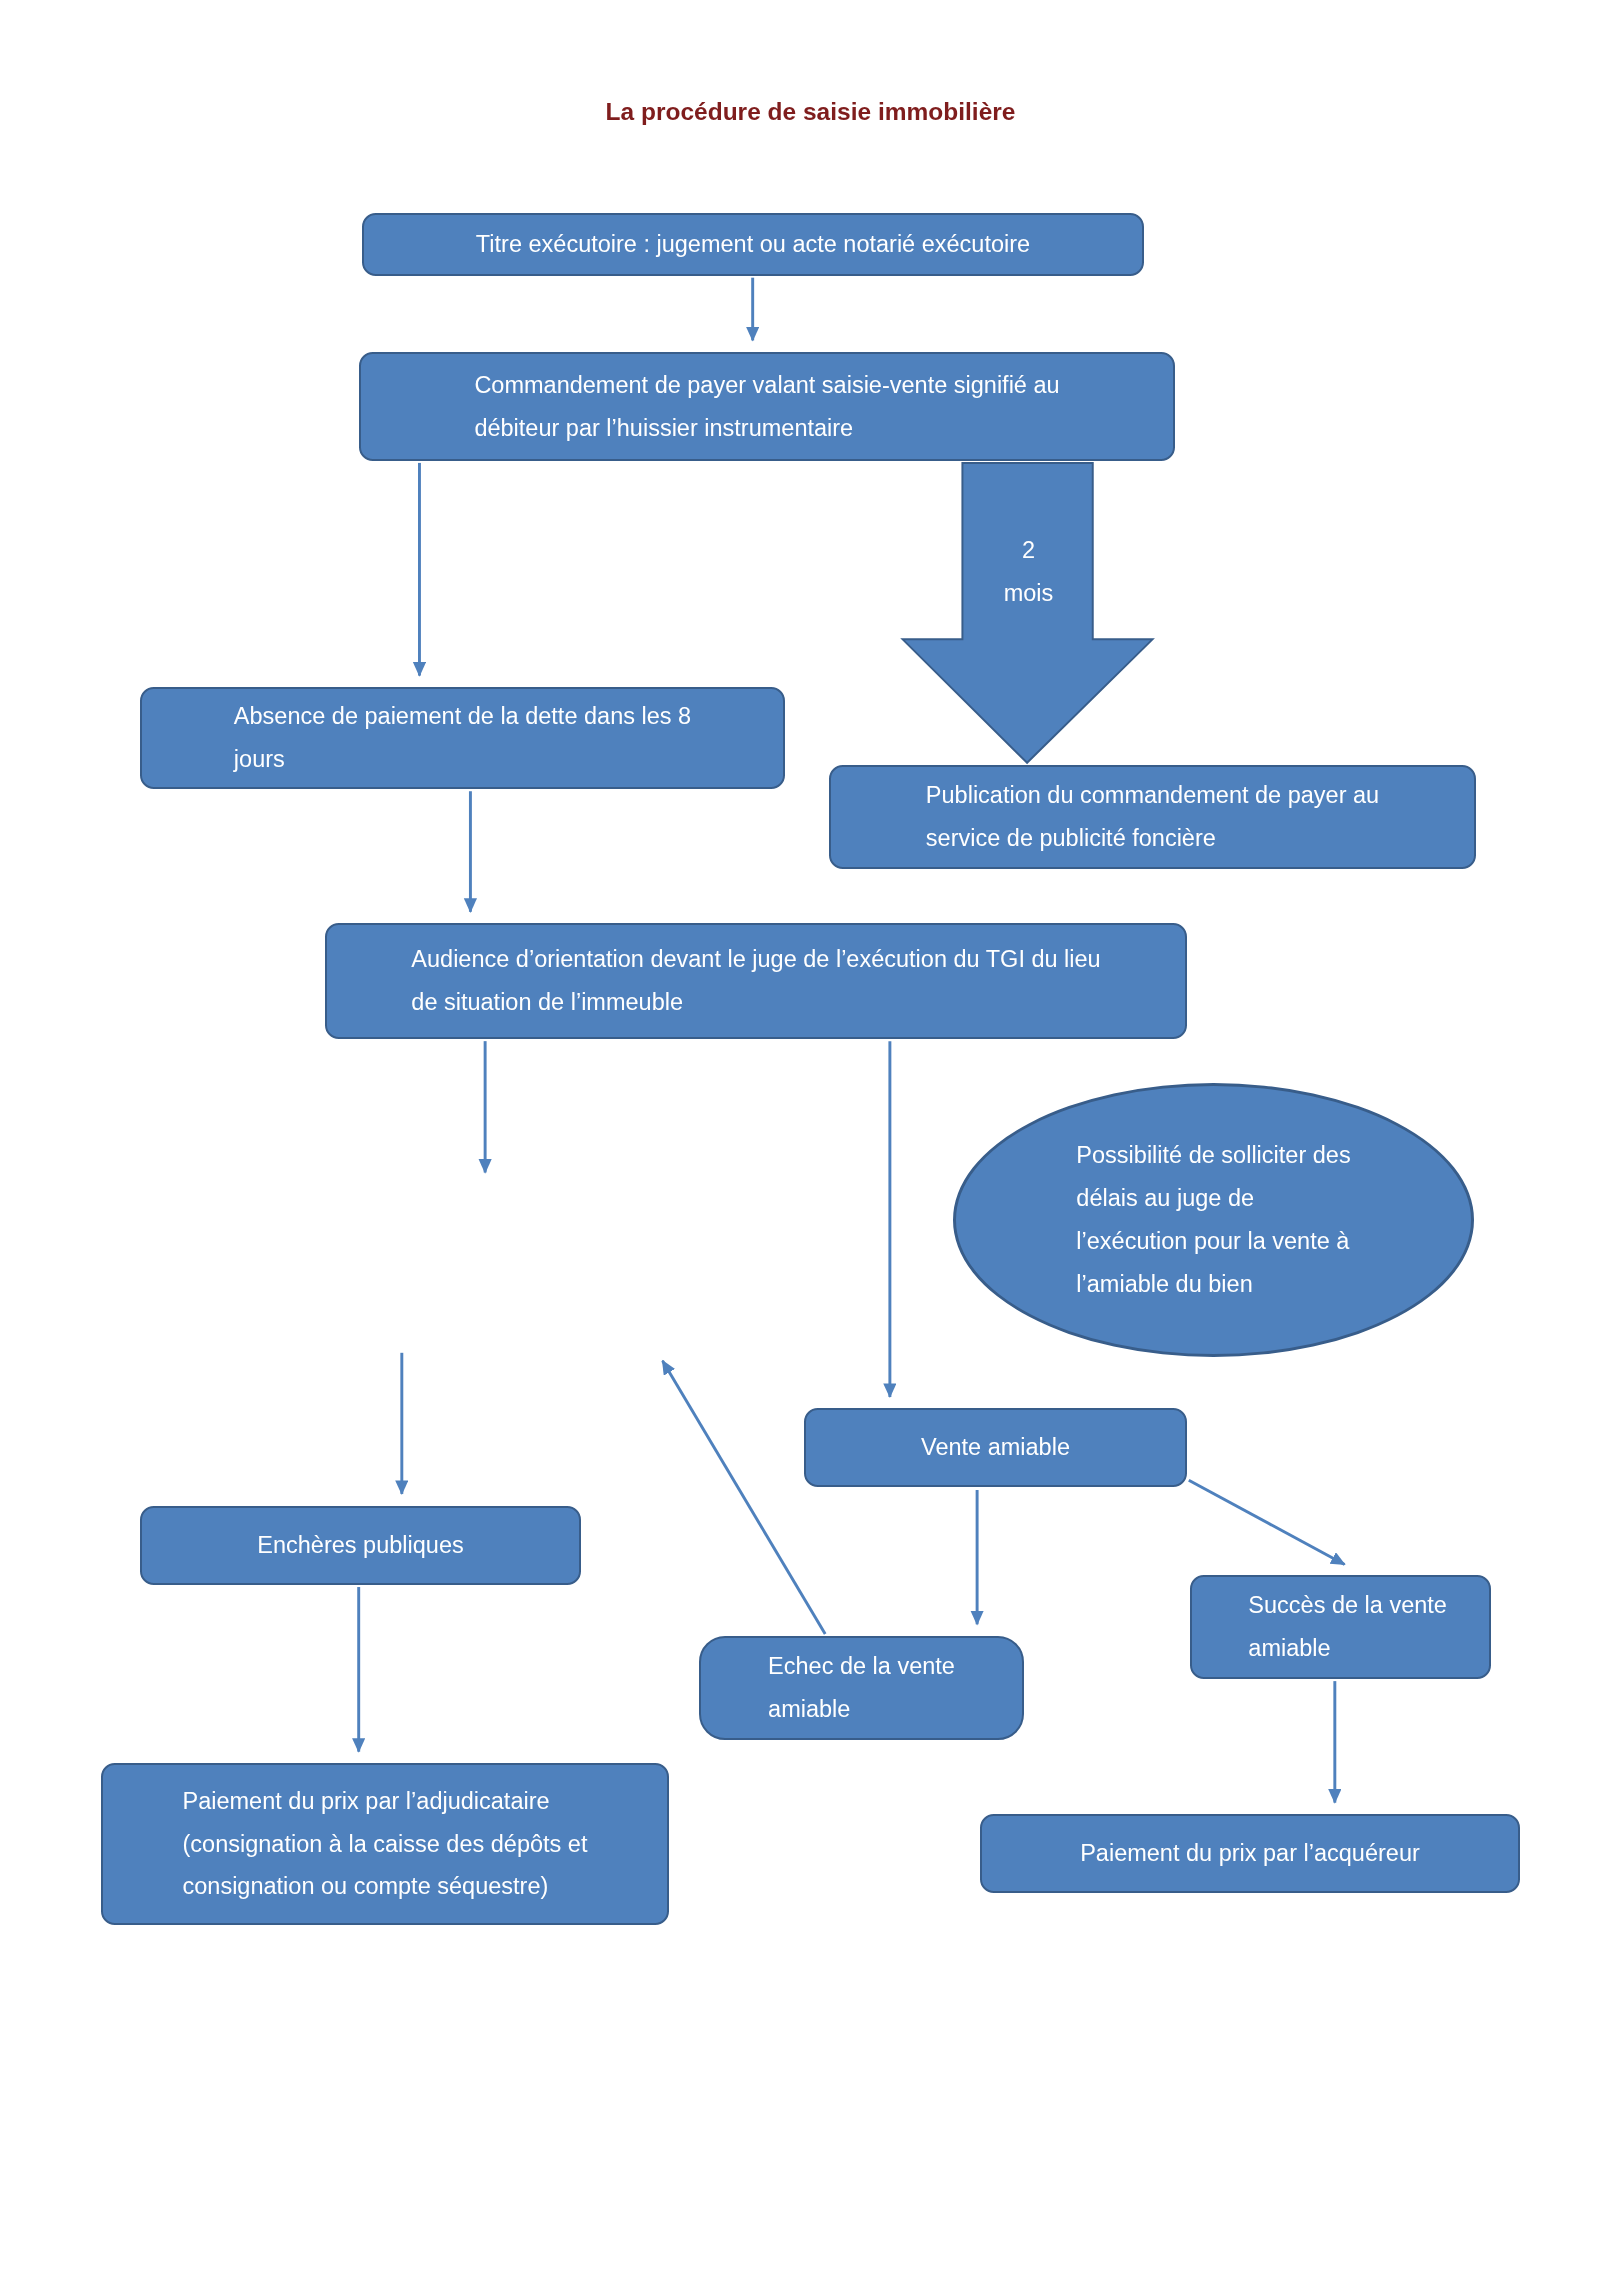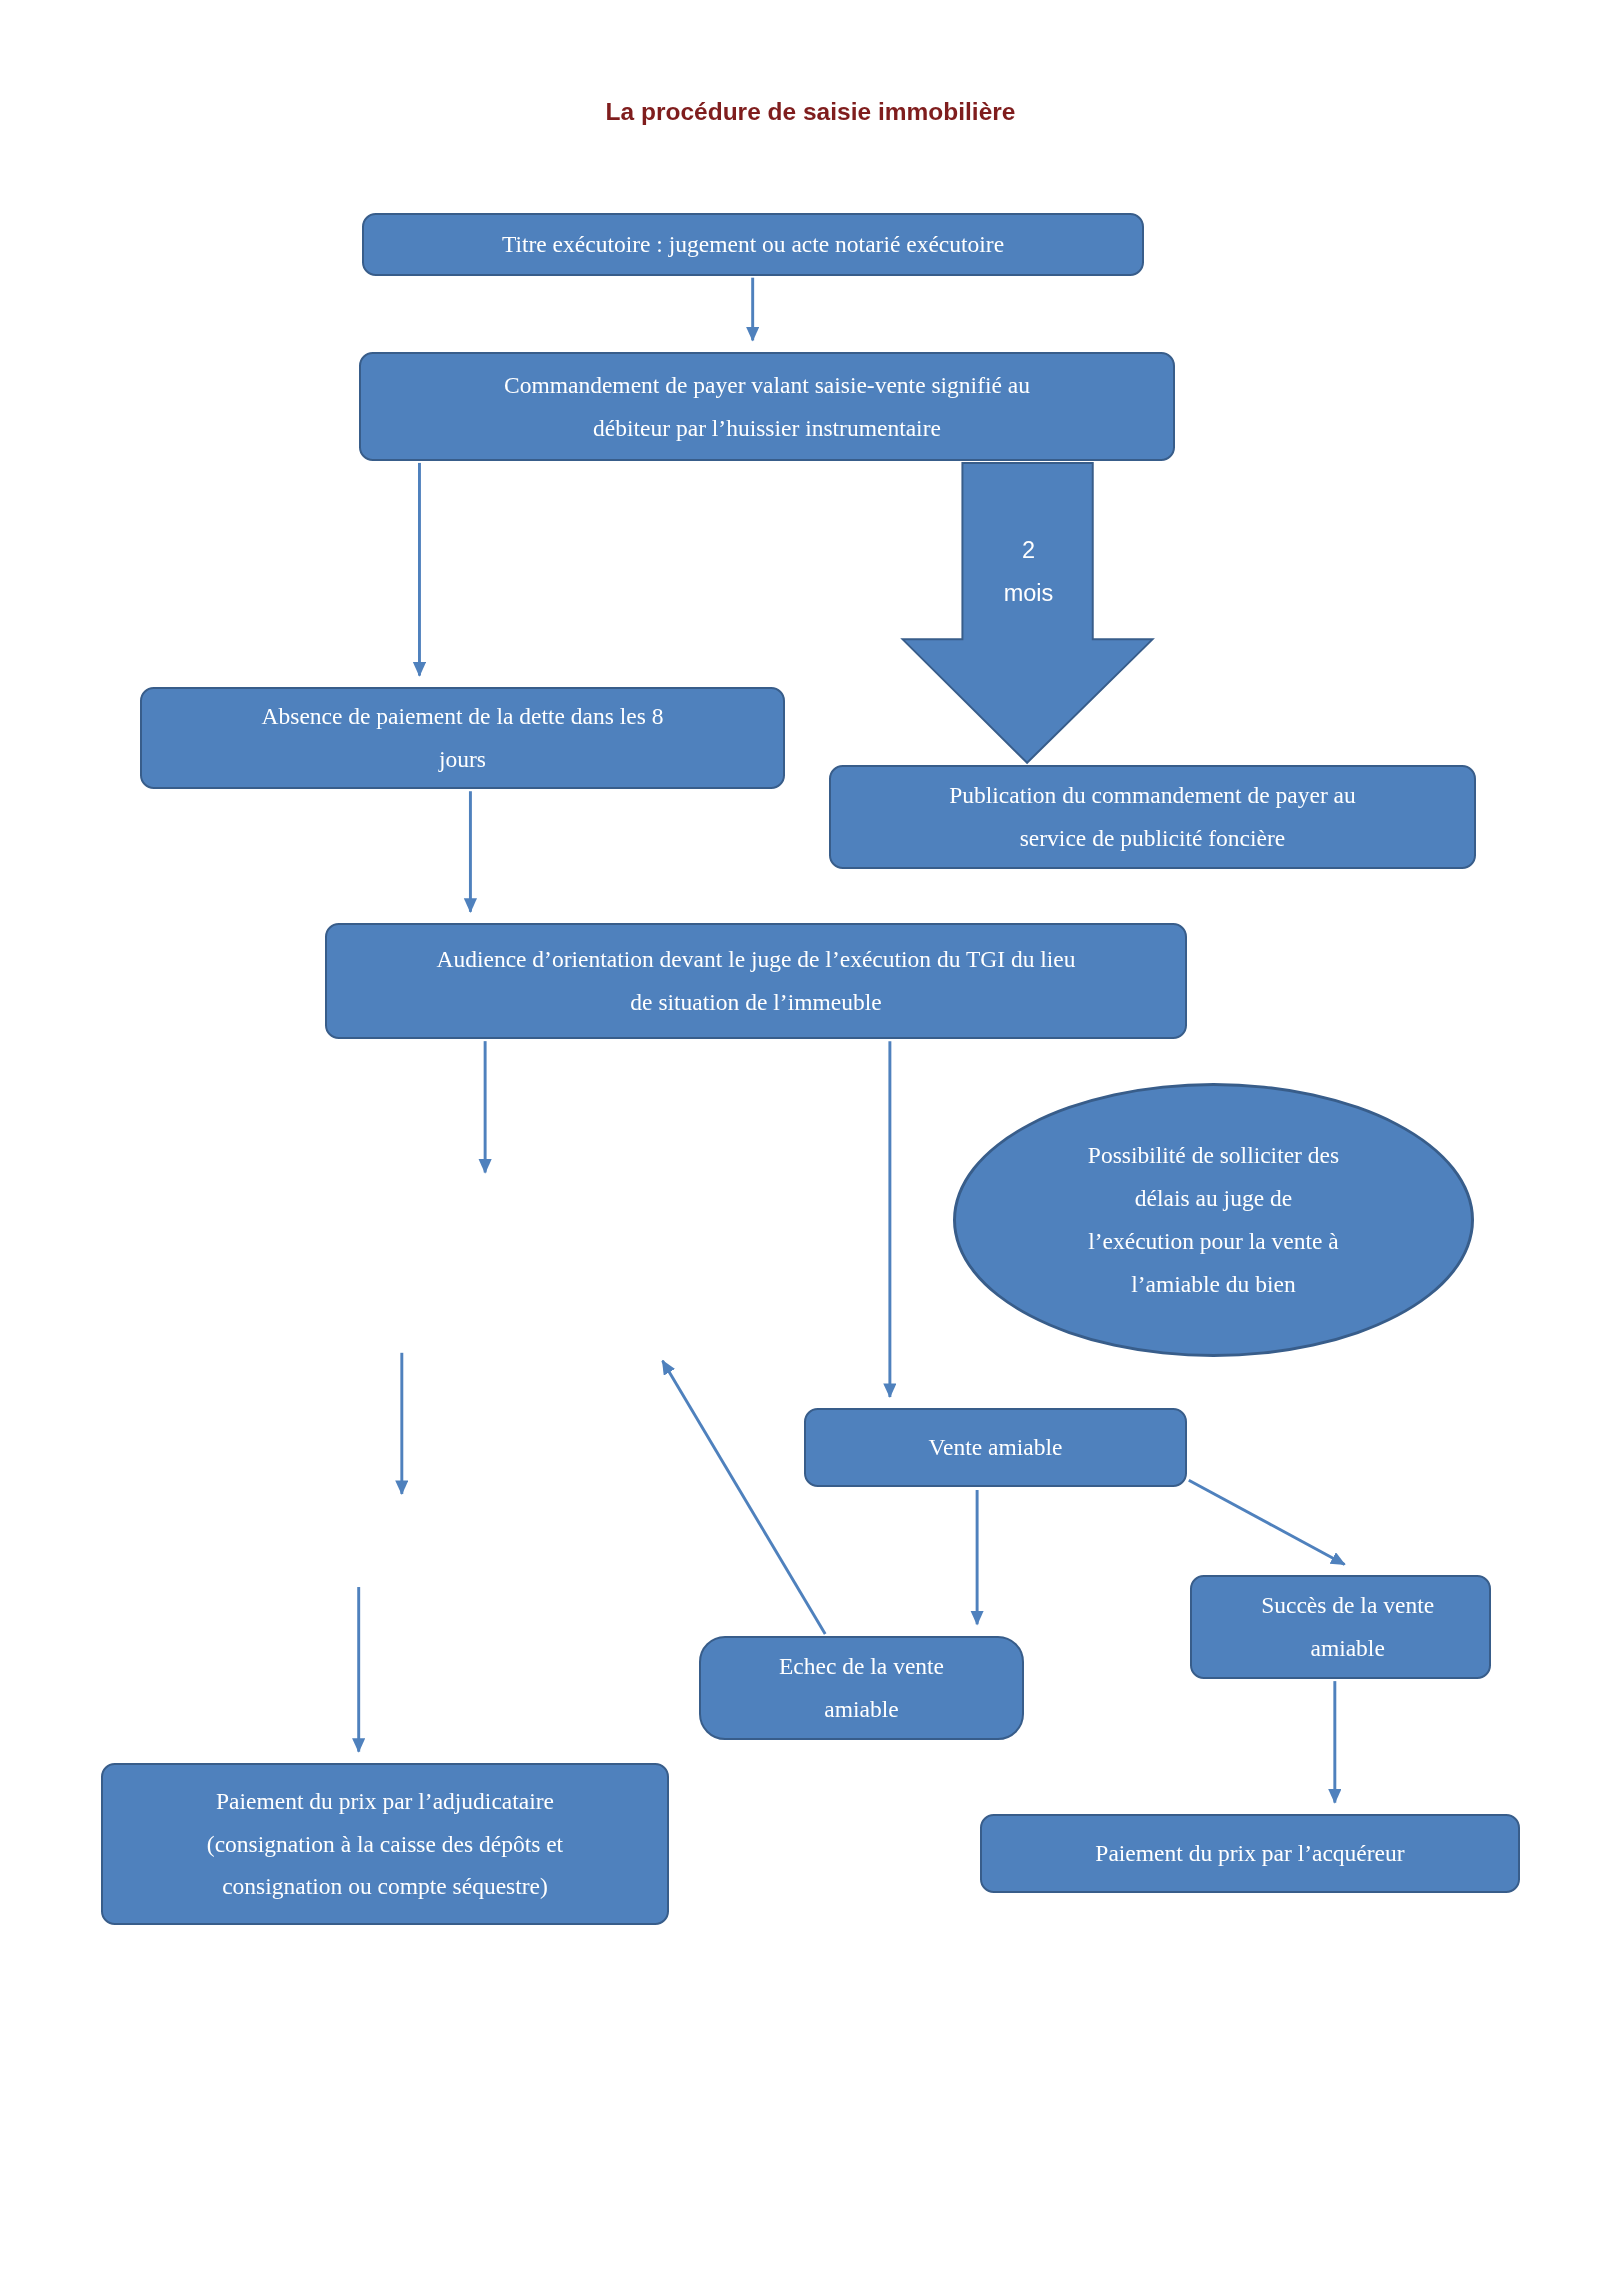--- a/index.html
+++ b/index.html
@@ -42,24 +42,23 @@
     box-sizing: border-box;
     background: var(--box-fill, #4f81bd);
     border: 2.9px solid var(--box-border, #385d8a);
     border-radius: 13.7px;
     color: var(--node-text, #ffffff);
     font-size: 23.5px;
     line-height: 1.82;
     display: flex;
     align-items: center;
     justify-content: center;
-    text-align: center;
+    text-align: left;
     white-space: pre-line;
     padding: 3.9px 13.7px;
-    font-family: Liberation Serif, serif;
   }
   .ellipse {
     border-radius: 50%;
     border-width: 3.9px;
   }
   #label-2mois {
     position: absolute;
     left: 992px;
     top: 529px;
     width: 73px;
@@ -130,20 +129,21 @@
 de situation de l’immeuble</div>
 
 
   <div class="node ellipse" id="n-delais">Possibilité de solliciter des
 délais  au juge de
 l’exécution pour la vente  à
 l’amiable du bien</div>
 
   <div class="node" id="n-amiable">Vente amiable</div>
 
+  <div class="node" id="n-encheres">Enchères publiques</div>
 
   <div class="node" id="n-echec">Echec de la vente
 amiable</div>
 
   <div class="node" id="n-succes">Succès de la vente
 amiable</div>
 
   <div class="node" id="n-paie-adj">Paiement du prix par l’adjudicataire
 (consignation à la caisse des dépôts et
 consignation ou compte séquestre)</div>

